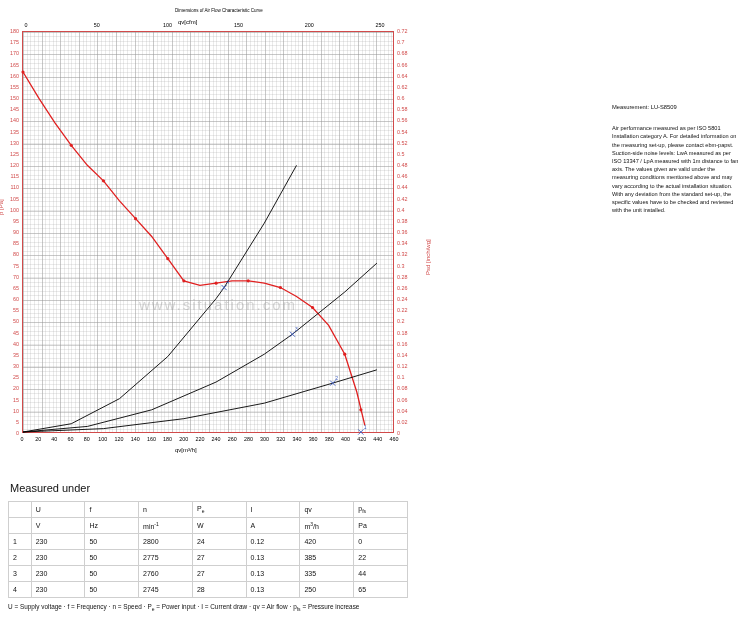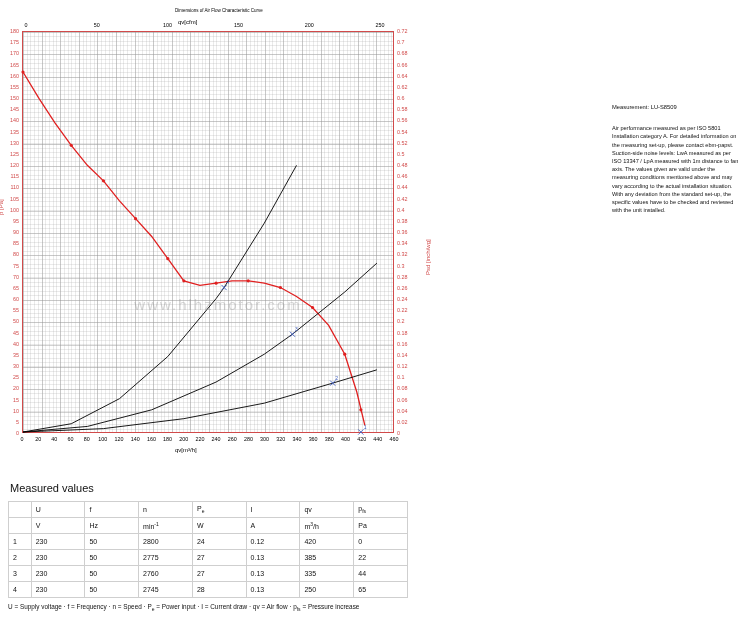--- a/index.html
+++ b/index.html
@@ -340,35 +340,35 @@
           <path d="M308.74782608695654,355.4666666666667L313.9478260869566,350.26666666666665" stroke="#3b5bbf" stroke-width="0.9"></path>
         </g>
         <g>
           <path d="M337.0521739130434,399.4L342.25217391304346,404.6" stroke="#3b5bbf" stroke-width="0.9"></path>
           <path d="M337.0521739130434,404.6L342.25217391304346,399.4" stroke="#3b5bbf" stroke-width="0.9"></path>
         </g>
       </svg>
   </div>
 
   <div id="watermark">
-    <div class="wm-en">www.hlhzmotor.com</div>
+    <div class="wm-en">www.situation.com</div>
   </div>
 <div class="op-pt-label" style="left: 226.174px; top: 278.833px;">4</div>
     <div class="op-pt-label" style="left: 294.913px; top: 325.733px;">3</div>
     <div class="op-pt-label" style="left: 335.348px; top: 374.867px;">2</div>
     <div class="op-pt-label" style="left: 363.652px; top: 424px;">1</div>
   </div>
 
 <div id="note-panel">
   <div id="note-measurement">Measurement: LU-S8509</div>
   <div id="note-body">Air performance measured as per ISO 5801 Installation category A. For detailed information on the measuring set-up, please contact ebm-papst. Suction-side noise levels: LwA measured as per ISO 13347 / LpA measured with 1m distance to fan axis. The values given are valid under the measuring conditions mentioned above and may vary according to the actual installation situation. With any deviation from the standard set-up, the specific values have to be checked and reviewed with the unit installed.</div>
 </div>
 
 <div id="measured-section">
-  <div id="measured-title">Measured values</div>
+  <div id="measured-title">Measured under</div>
   <table class="mv">
     <tbody id="mv-body">
         <tr class="hdr">
           <td class="idx"></td>
           <td class="c">U</td>
           <td class="c">f</td>
           <td class="c">n</td>
           <td class="c">P<span class="sub">e</span></td>
           <td class="c">I</td>
           <td class="c">qv</td>

